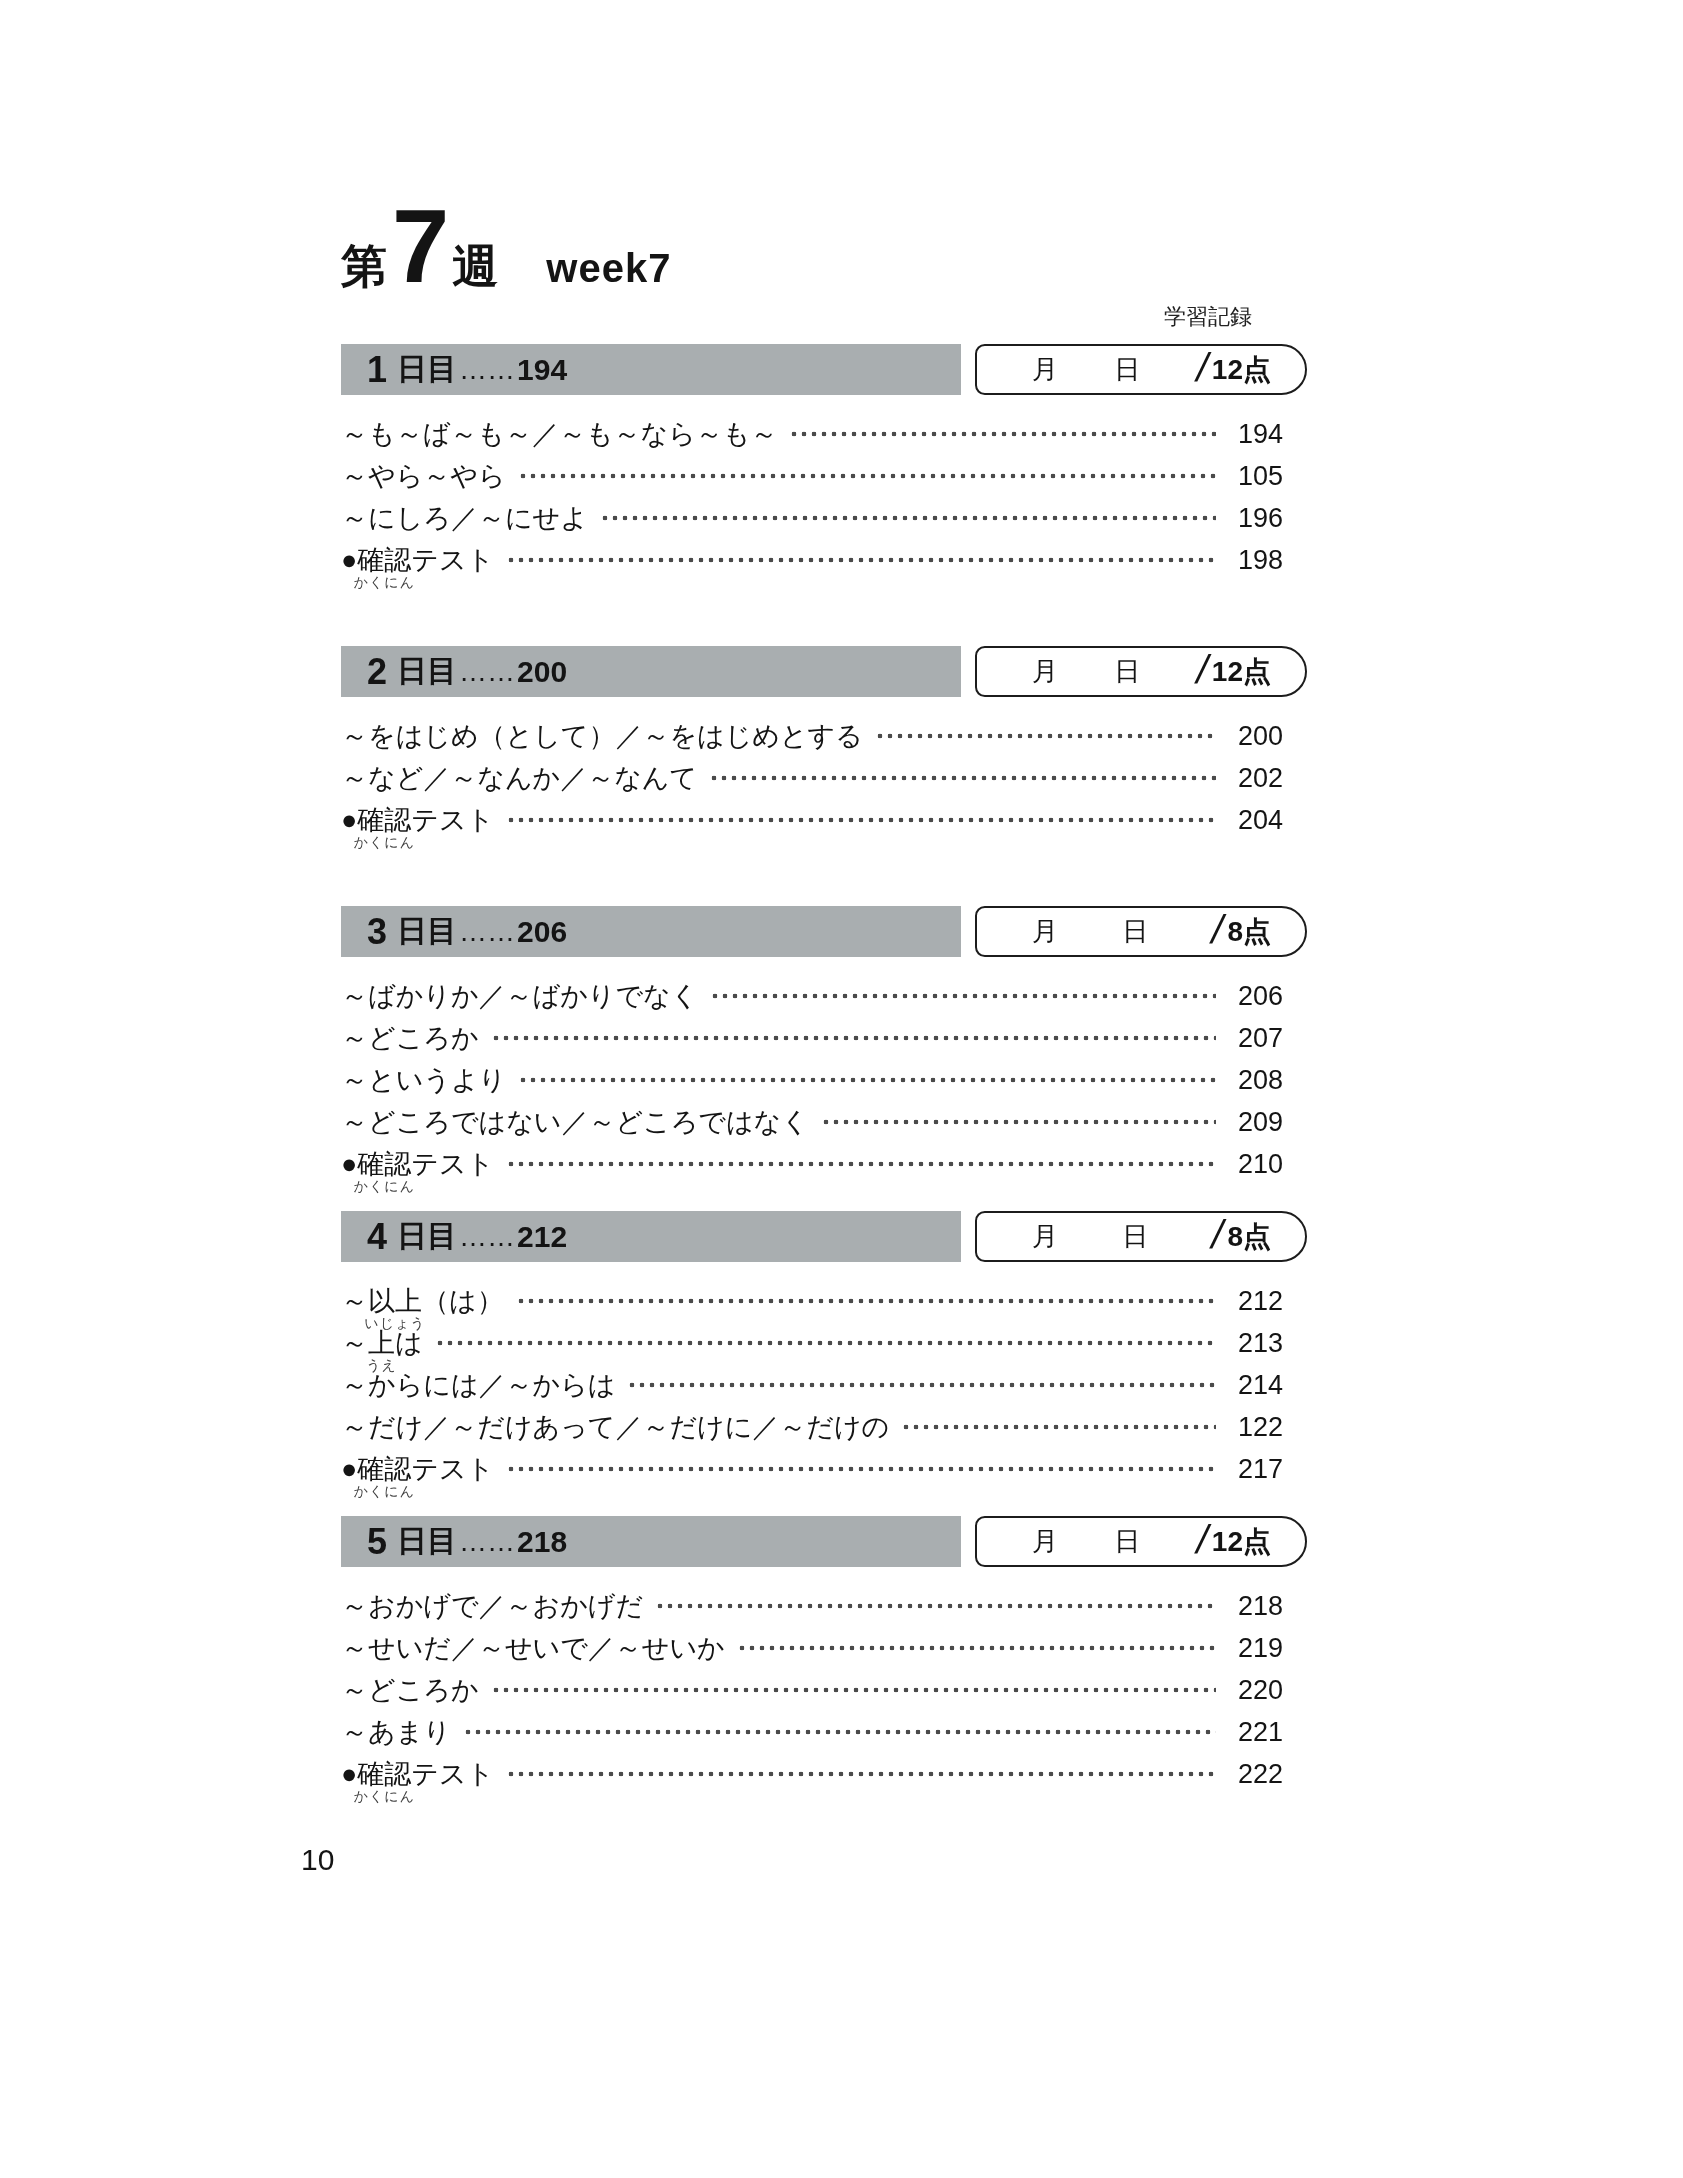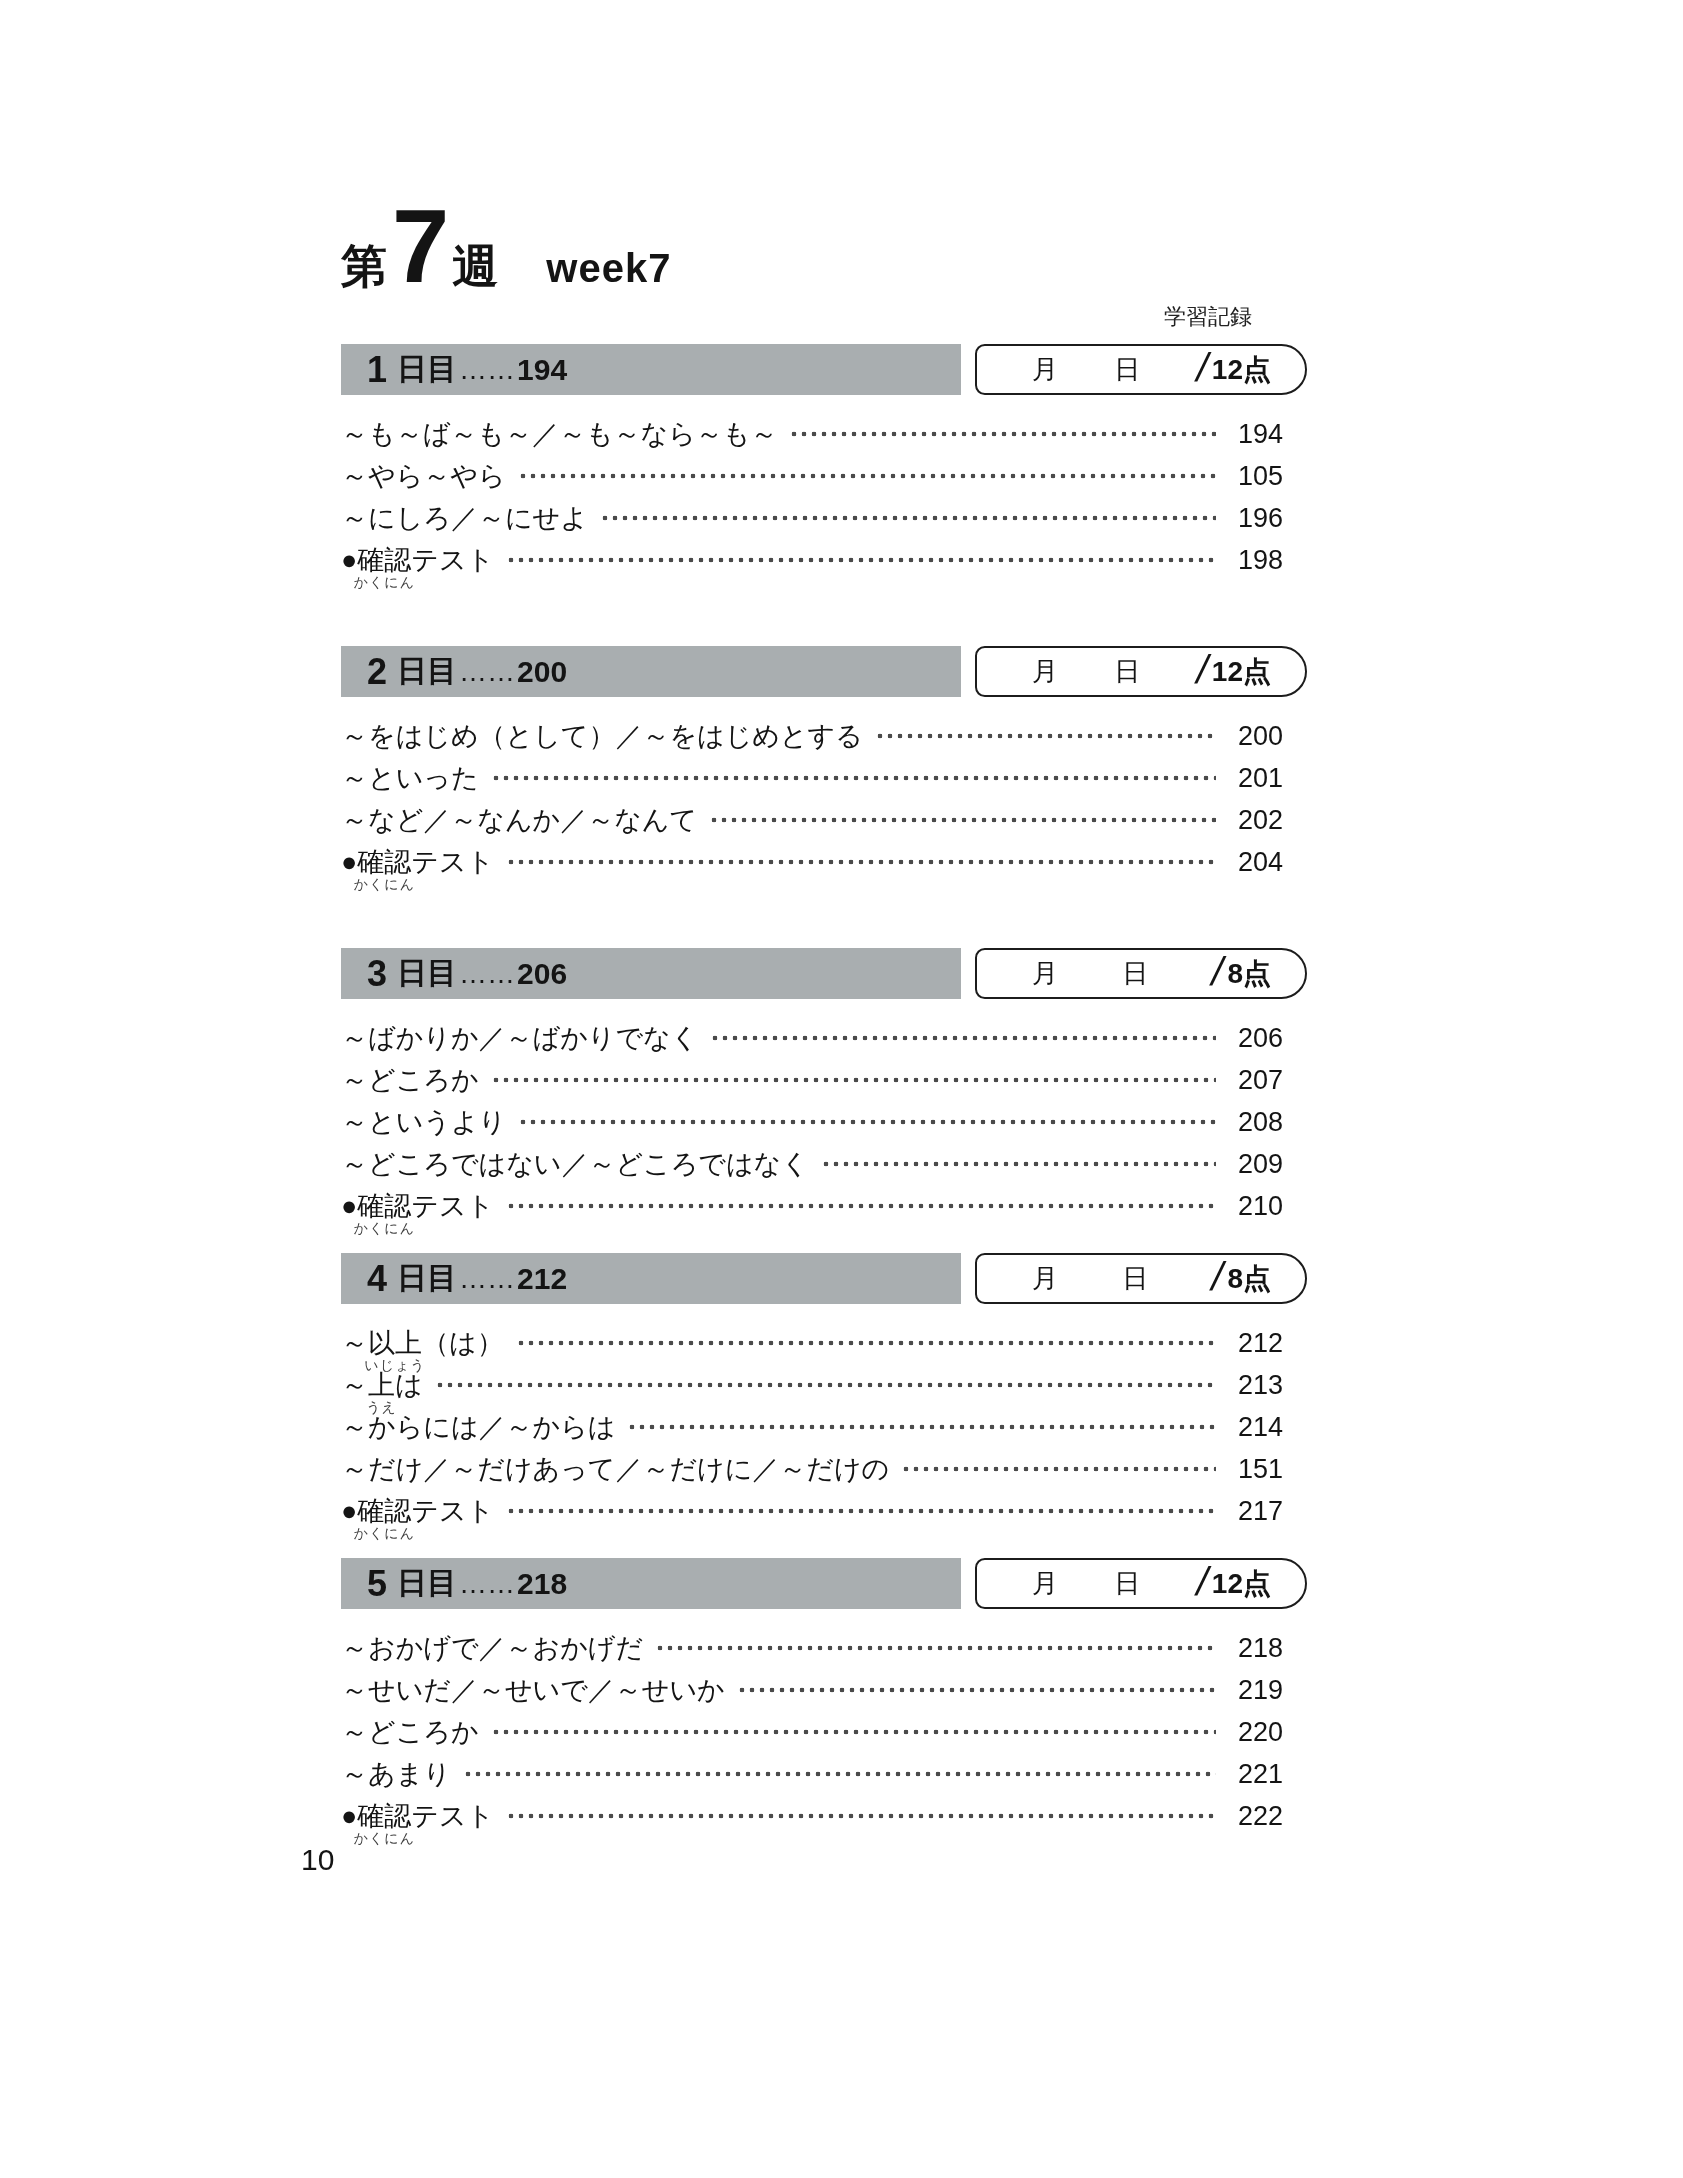--- a/index.html
+++ b/index.html
@@ -243,27 +243,20 @@
     </div>
     <div class="entries">
   <div class="entry">
     <span class="e-text">
                 <span>～をはじめ（として）／～をはじめとする</span>
               </span>
     <span class="e-leader"></span>
     <span class="e-page">200</span>
   </div>
 
-  <div class="entry">
-    <span class="e-text">
-                <span>～といった</span>
-              </span>
-    <span class="e-leader"></span>
-    <span class="e-page">201</span>
-  </div>
 
   <div class="entry">
     <span class="e-text">
                 <span>～など／～なんか／～なんて</span>
               </span>
     <span class="e-leader"></span>
     <span class="e-page">202</span>
   </div>
 
   <div class="entry">
@@ -384,21 +377,21 @@
               </span>
     <span class="e-leader"></span>
     <span class="e-page">214</span>
   </div>
 
   <div class="entry">
     <span class="e-text">
                 <span>～だけ／～だけあって／～だけに／～だけの</span>
               </span>
     <span class="e-leader"></span>
-    <span class="e-page">151</span>
+    <span class="e-page">122</span>
   </div>
 
   <div class="entry">
     <span class="e-text">
                 <span>●</span>
                 <span class="rb"><span>確認</span><span class="rt">かくにん</span></span>
                 <span>テスト</span>
               </span>
     <span class="e-leader"></span>
     <span class="e-page">217</span>

